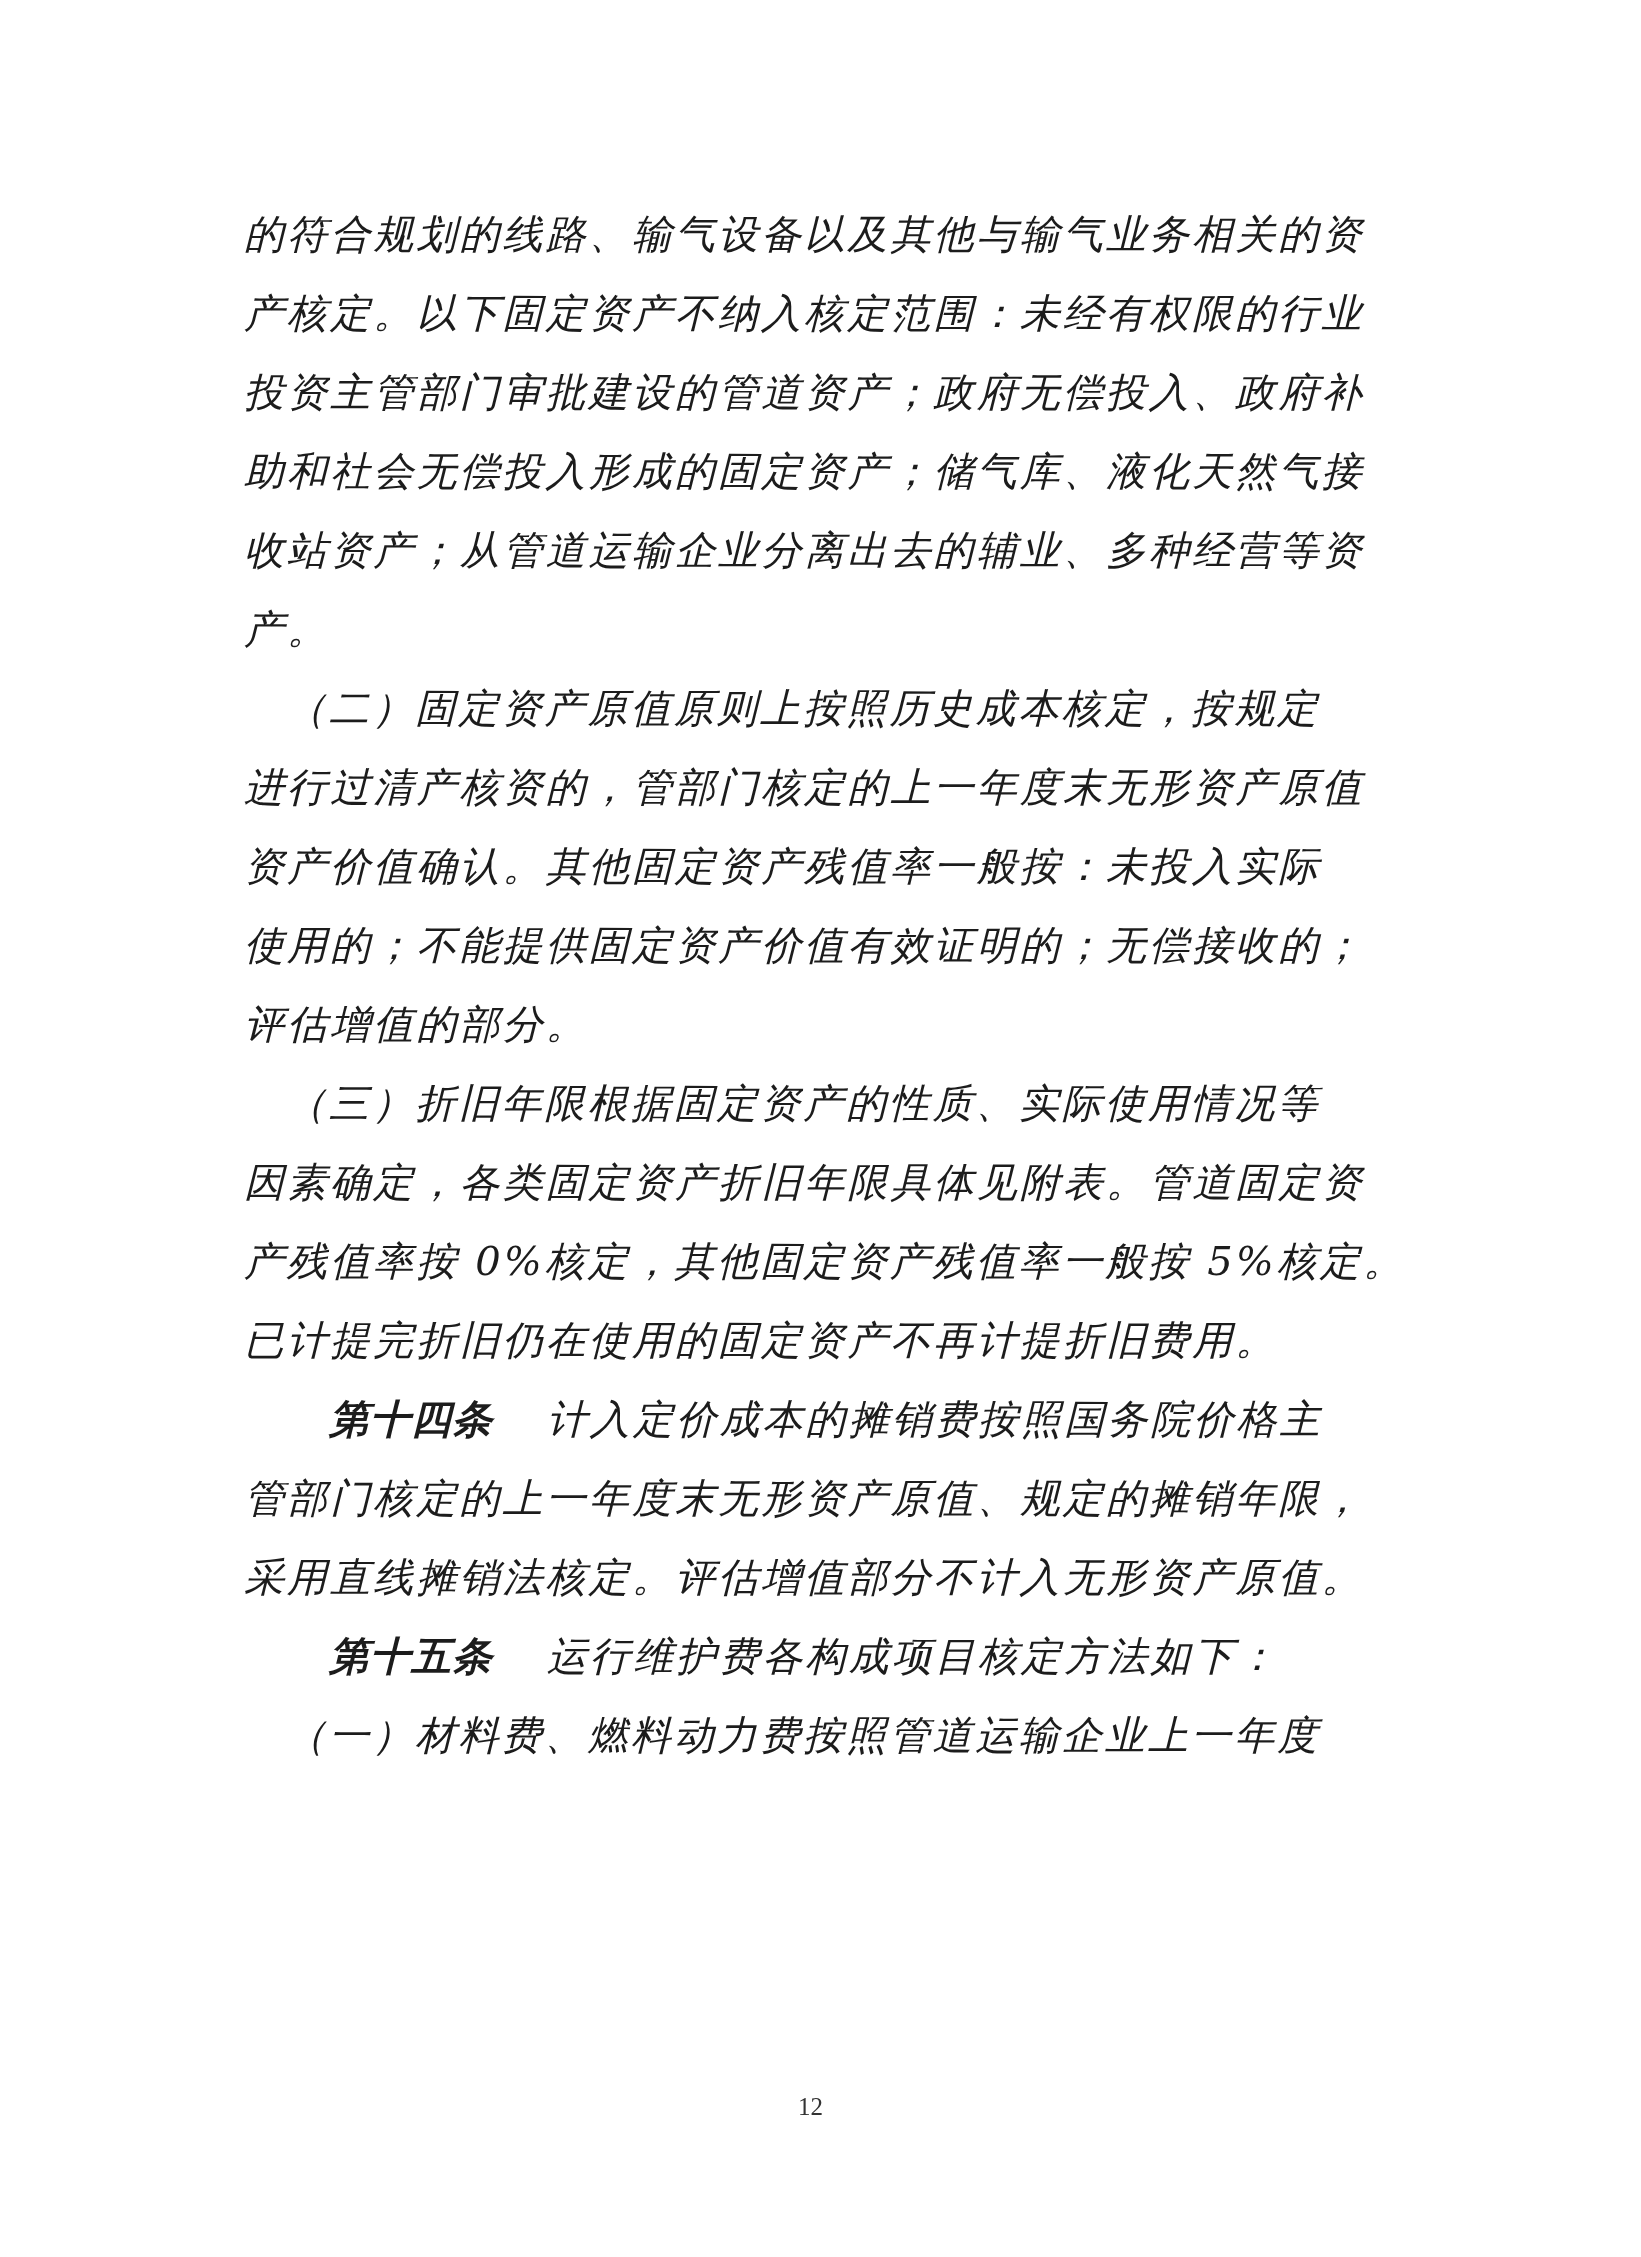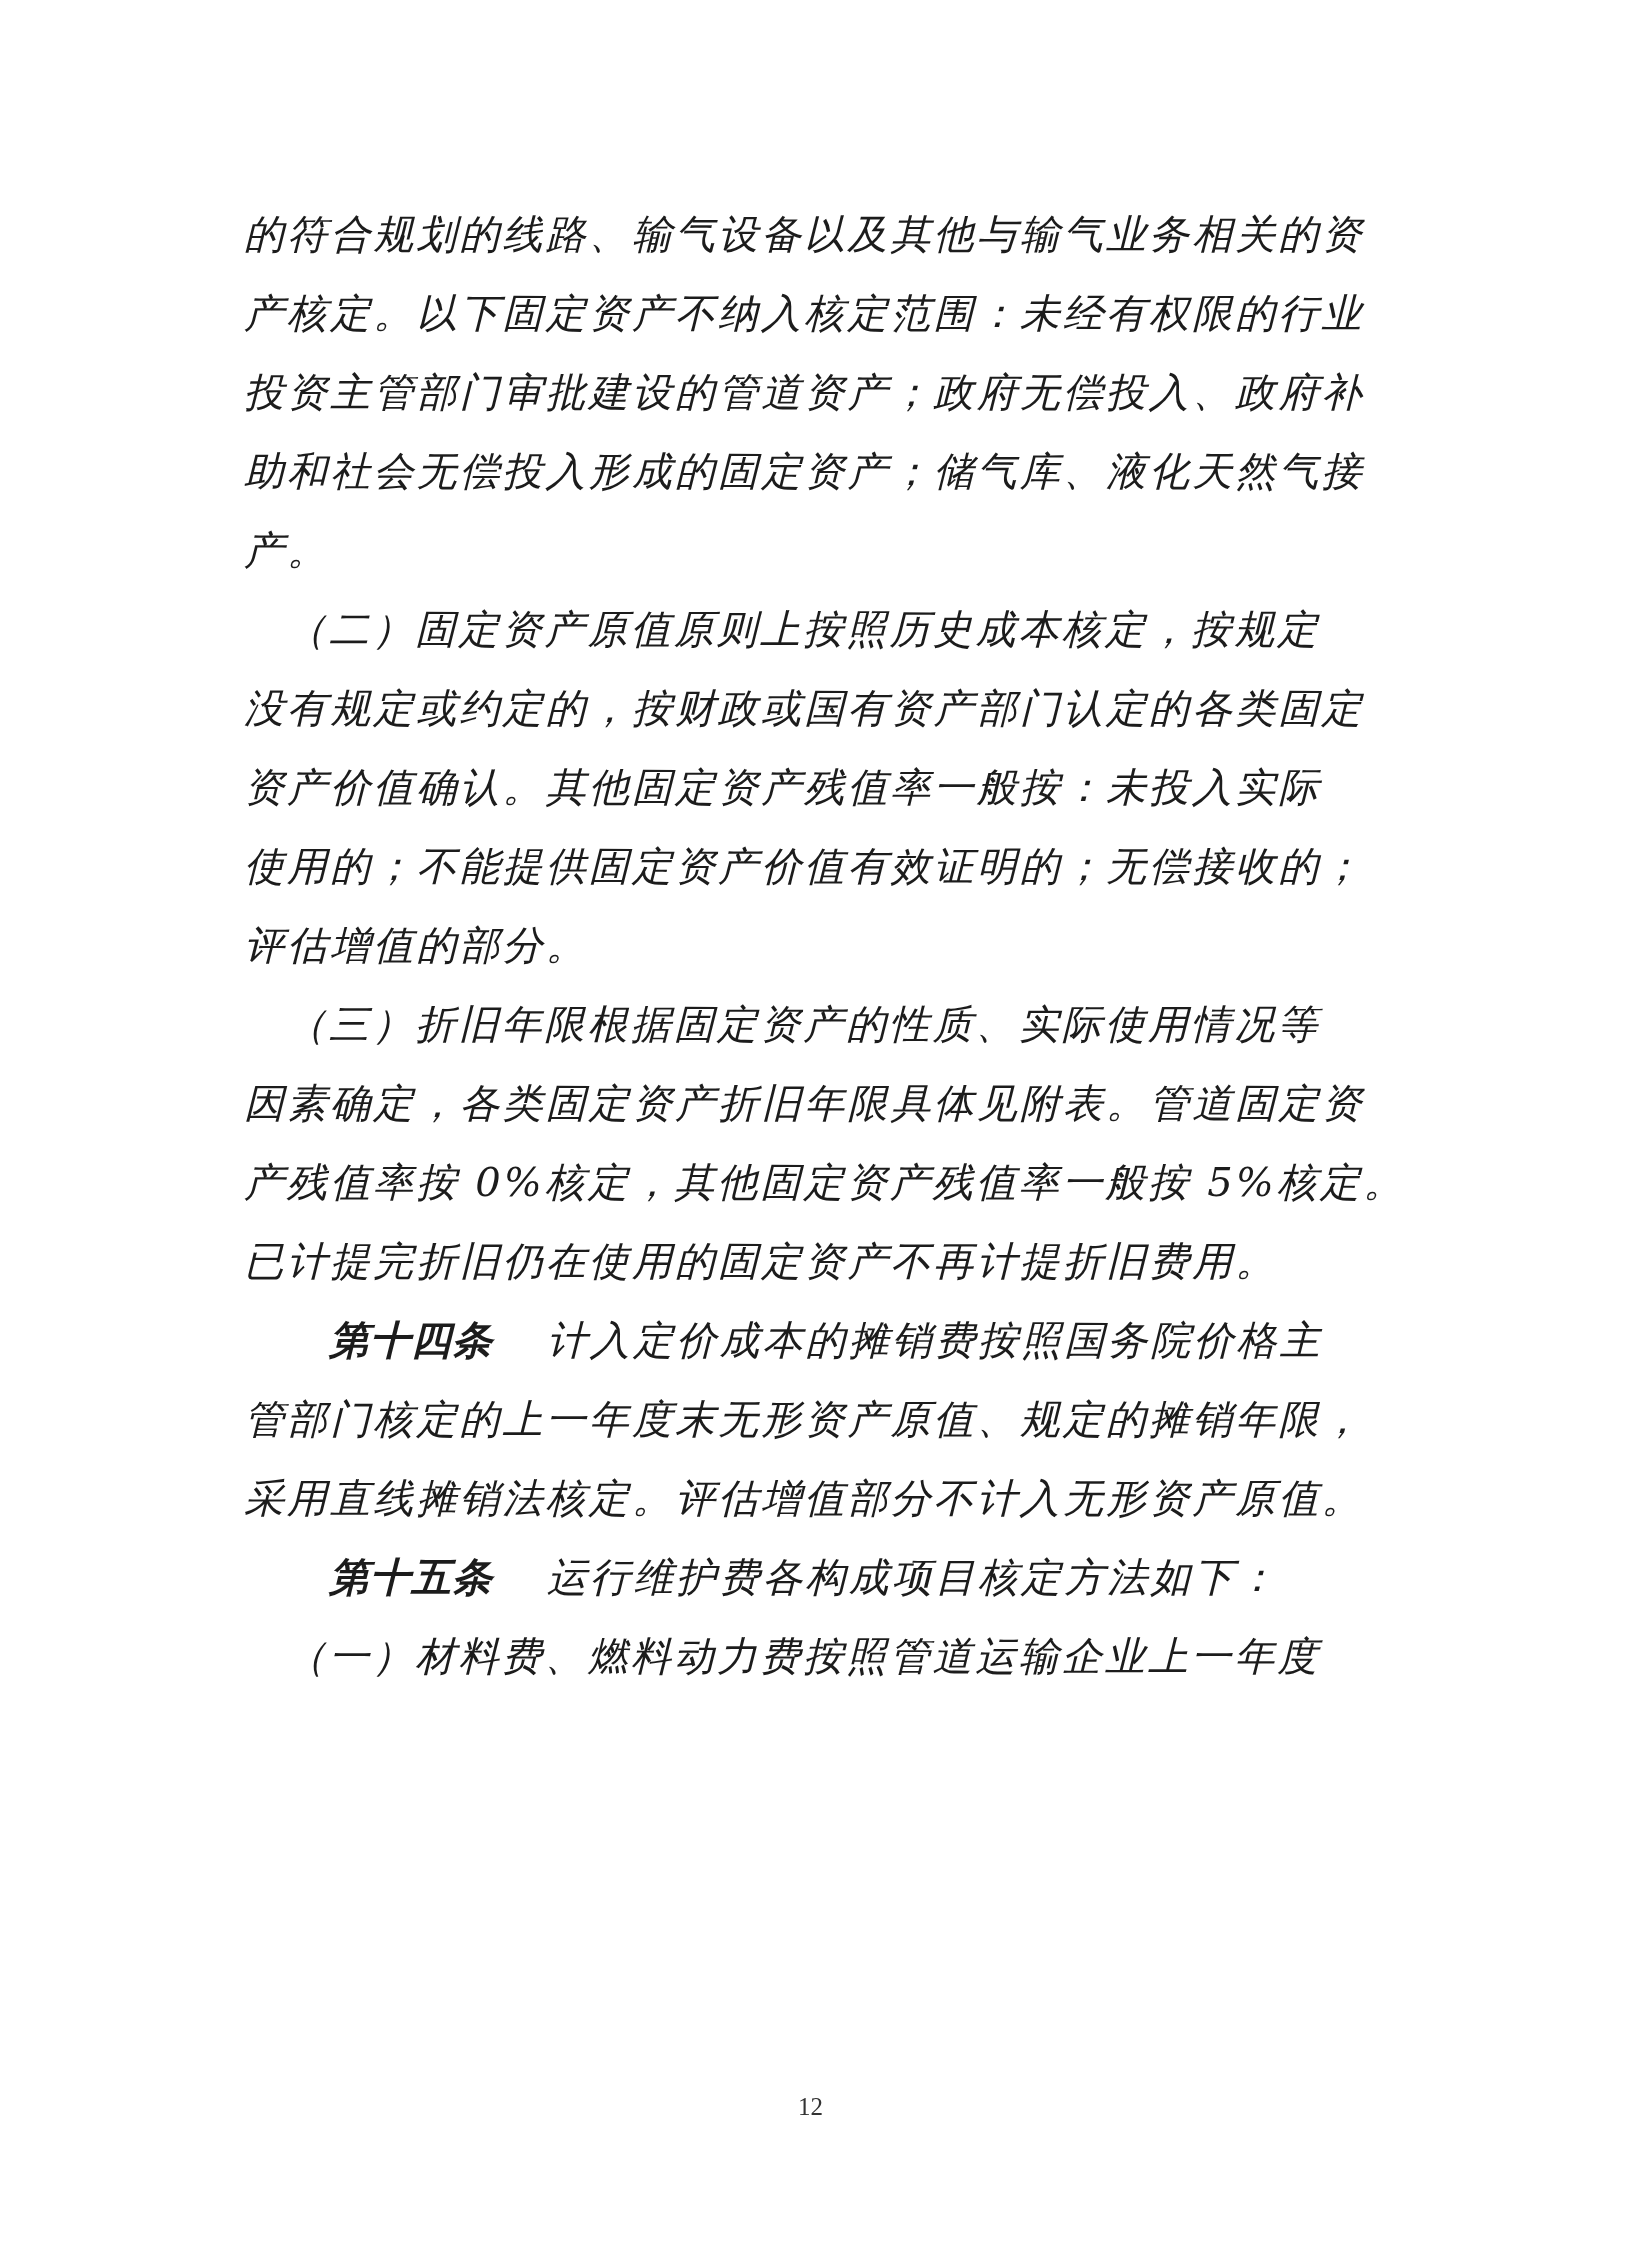--- a/index.html
+++ b/index.html
@@ -25,26 +25,27 @@
 <body>
 
 <div class="page">
   <div class="text-col">
 
     <div class="p">
       <span class="line">的符合规划的线路、输气设备以及其他与输气业务相关的资</span>
       <span class="line">产核定。以下固定资产不纳入核定范围：未经有权限的行业</span>
       <span class="line">投资主管部门审批建设的管道资产；政府无偿投入、政府补</span>
       <span class="line">助和社会无偿投入形成的固定资产；储气库、液化天然气接</span>
+      <span class="line">收站资产；从管道运输企业分离出去的辅业、多种经营等资</span>
       <span class="line">产。</span>
     </div>
 
     <div class="p">
       <span class="line" style="padding-left:42px">（二）固定资产原值原则上按照历史成本核定，按规定</span>
-      <span class="line">没有规定或约定的，按财政或国有资产部门认定的各类固定</span>
+      <span class="line">进行过清产核资的，管部门核定的上一年度末无形资产原值</span>
       <span class="line">资产价值确认。其他固定资产残值率一般按：未投入实际</span>
       <span class="line">使用的；不能提供固定资产价值有效证明的；无偿接收的；</span>
       <span class="line">评估增值的部分。</span>
     </div>
 
     <div class="p">
       <span class="line" style="padding-left:42px">（三）折旧年限根据固定资产的性质、实际使用情况等</span>
       <span class="line">因素确定，各类固定资产折旧年限具体见附表。管道固定资</span>
       <span class="line">产残值率按 0%核定，其他固定资产残值率一般按 5%核定。</span>
       <span class="line">已计提完折旧仍在使用的固定资产不再计提折旧费用。</span>

